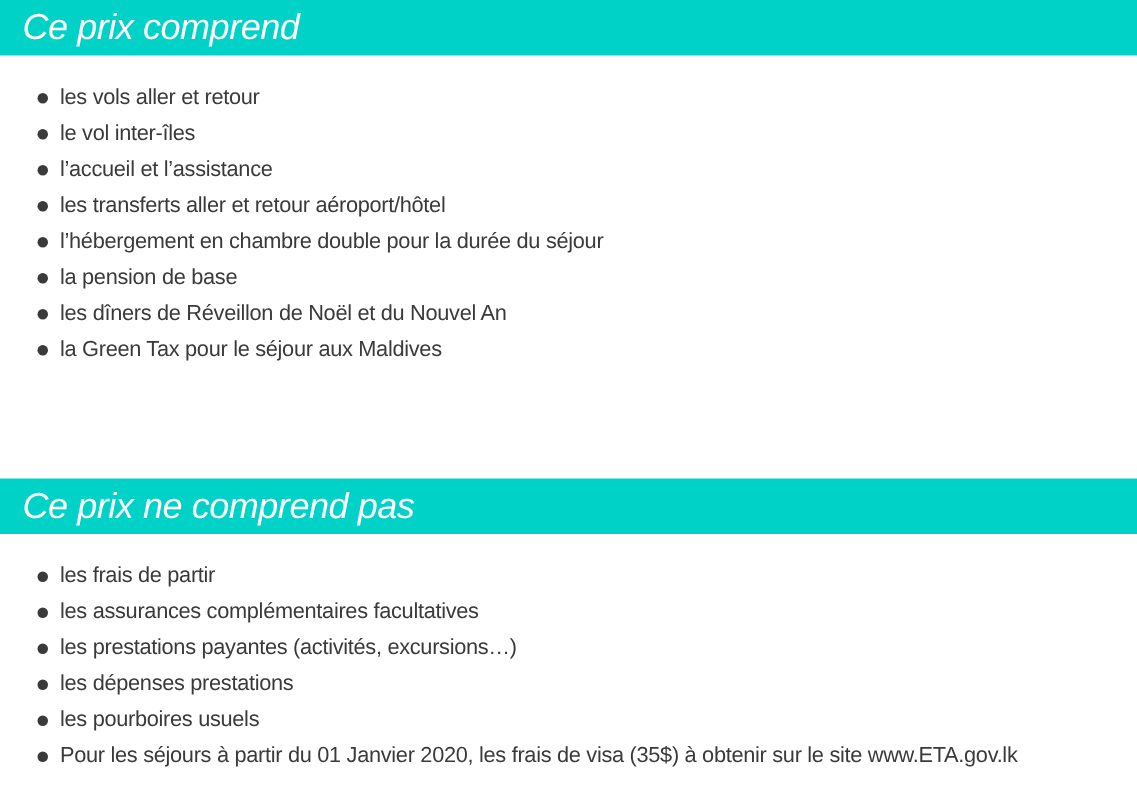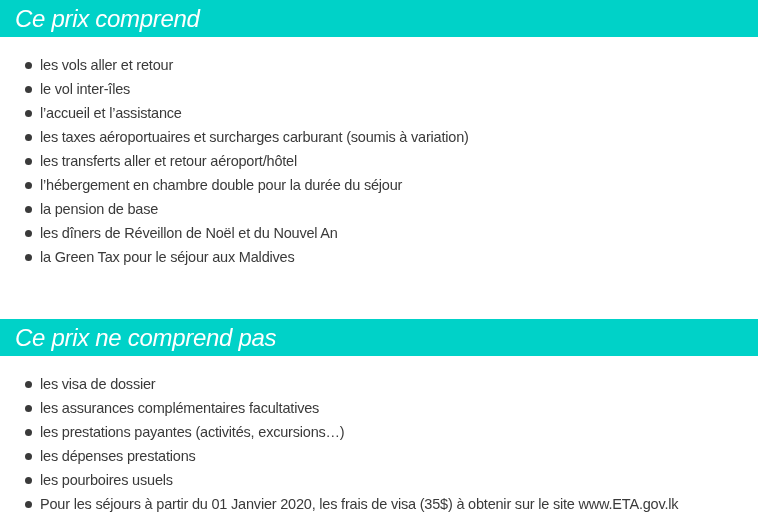--- a/index.html
+++ b/index.html
@@ -68,32 +68,31 @@
 <body>
 
 <div class="section-header" id="header-included">
   <h2>Ce prix comprend</h2>
 </div>
 
 <ul class="item-list" id="list-included">
   <li><span class="bullet"></span><span>les vols aller et retour</span></li>
   <li><span class="bullet"></span><span>le vol inter-îles</span></li>
   <li><span class="bullet"></span><span>l’accueil et l’assistance</span></li>
-  <li><span class="bullet"></span><span>les taxes aéroportuaires et surcharges carburant (soumis à variation)</span></li>
   <li><span class="bullet"></span><span>les transferts aller et retour aéroport/hôtel</span></li>
   <li><span class="bullet"></span><span>l’hébergement en chambre double pour la durée du séjour</span></li>
   <li><span class="bullet"></span><span>la pension de base</span></li>
   <li><span class="bullet"></span><span>les dîners de Réveillon de Noël et du Nouvel An</span></li>
   <li><span class="bullet"></span><span>la Green Tax pour le séjour aux Maldives</span></li>
 </ul>
 
 <div class="section-header" id="header-excluded">
   <h2>Ce prix ne comprend pas</h2>
 </div>
 
 <ul class="item-list" id="list-excluded">
-  <li><span class="bullet"></span><span>les visa de dossier</span></li>
+  <li><span class="bullet"></span><span>les frais de partir</span></li>
   <li><span class="bullet"></span><span>les assurances complémentaires facultatives</span></li>
   <li><span class="bullet"></span><span>les prestations payantes (activités, excursions…)</span></li>
   <li><span class="bullet"></span><span>les dépenses prestations</span></li>
   <li><span class="bullet"></span><span>les pourboires usuels</span></li>
   <li><span class="bullet"></span><span>Pour les séjours à partir du 01 Janvier 2020, les frais de visa (35$) à obtenir sur le site www.ETA.gov.lk</span></li>
 </ul>
 
 </body></html>

